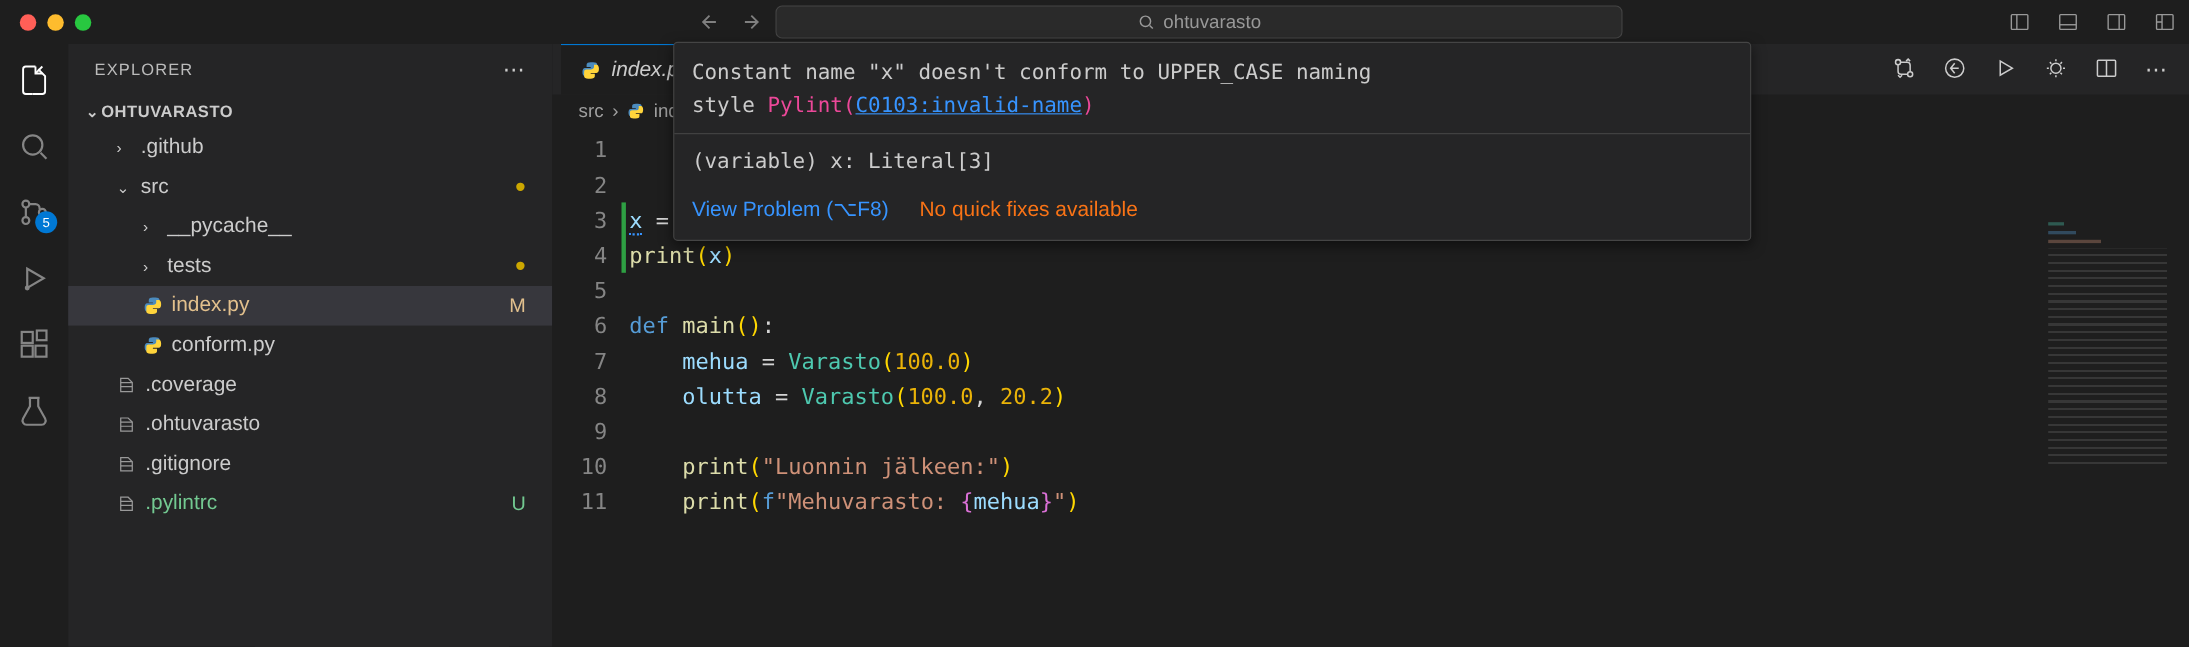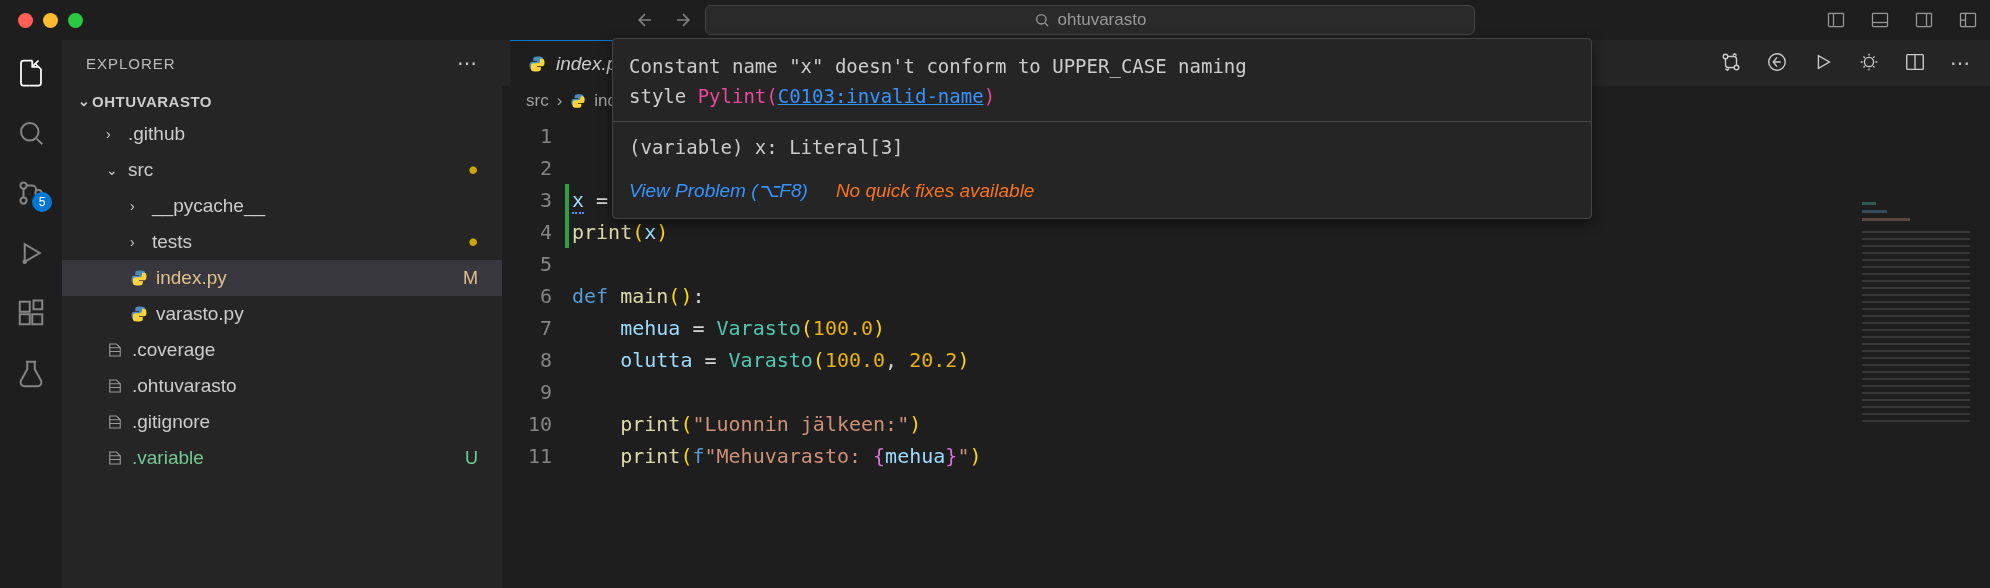--- a/index.html
+++ b/index.html
@@ -206,21 +206,21 @@
   font-size: 19px;
   line-height: 30px;
   padding: 12px 16px;
   z-index: 10;
   box-shadow: 0 4px 12px rgba(0,0,0,0.5);
 }
 .tooltip-line { color: #ccc; }
 .tooltip-dim { color: #ec4899; }
 .tooltip-link { color: #3794ff; text-decoration: underline; cursor: pointer; }
 .tooltip-divider { height: 1px; background: #454545; margin: 10px -16px; }
-.tooltip-actions { display: flex; gap: 28px; margin-top: 14px; font-family: -apple-system, sans-serif; font-style: italic; }
+.tooltip-actions { display: flex; gap: 28px; margin-top: 14px; font-family: -apple-system, sans-serif; }
 .tooltip-action-primary { color: #3794ff; cursor: pointer; }
 .tooltip-action-dim { color: #f97316; }
 
 .minimap {
   position: absolute;
   right: 8px;
   top: 80px;
   width: 120px;
   height: 280px;
   opacity: 0.35;
@@ -373,21 +373,21 @@
           <span class="item-modified">index.py</span>
           <span class="tree-status m-status">M</span>
         </div>
         <div class="tree-item indent2">
           <span class="file-icon-py">
             <svg width="18" height="18" viewBox="0 0 24 24">
               <path fill="#4b8bbe" d="M12 2c-3 0-5 1-5 3v3h5v1H5c-2 0-3 2-3 5s1 5 3 5h3v-3c0-2 2-3 4-3h5c2 0 3-1 3-3V5c0-2-2-3-5-3h-3z"></path>
               <path fill="#ffd43b" d="M12 22c3 0 5-1 5-3v-3h-5v-1h7c2 0 3-2 3-5s-1-5-3-5h-3v3c0 2-2 3-4 3H7c-2 0-3 1-3 3v5c0 2 2 3 5 3h3z"></path>
             </svg>
           </span>
-          <span class="">varasto.py</span>
+          <span class="">conform.py</span>
         </div>
         <div class="tree-item indent1">
           <span class="file-icon-generic">
             <svg width="18" height="18" viewBox="0 0 24 24" fill="none" stroke="currentColor" stroke-width="1.5">
               <path d="M5 4h9l5 5v11H5z"></path>
               <path d="M5 9h14M5 14h14"></path>
             </svg>
           </span>
           <span class="">.coverage</span>
         </div>
@@ -409,21 +409,21 @@
           </span>
           <span class="">.gitignore</span>
         </div>
         <div class="tree-item indent1">
           <span class="file-icon-generic">
             <svg width="18" height="18" viewBox="0 0 24 24" fill="none" stroke="currentColor" stroke-width="1.5">
               <path d="M5 4h9l5 5v11H5z"></path>
               <path d="M5 9h14M5 14h14"></path>
             </svg>
           </span>
-          <span class="item-untracked">.variable</span>
+          <span class="item-untracked">.pylintrc</span>
           <span class="tree-status u-status">U</span>
         </div>
       </div>
   </div>
 
   <div class="editor-area">
     <div class="tabs-row">
       <div class="tab active">
         <span style="font-style:normal;">
           <svg width="18" height="18" viewBox="0 0 24 24">

